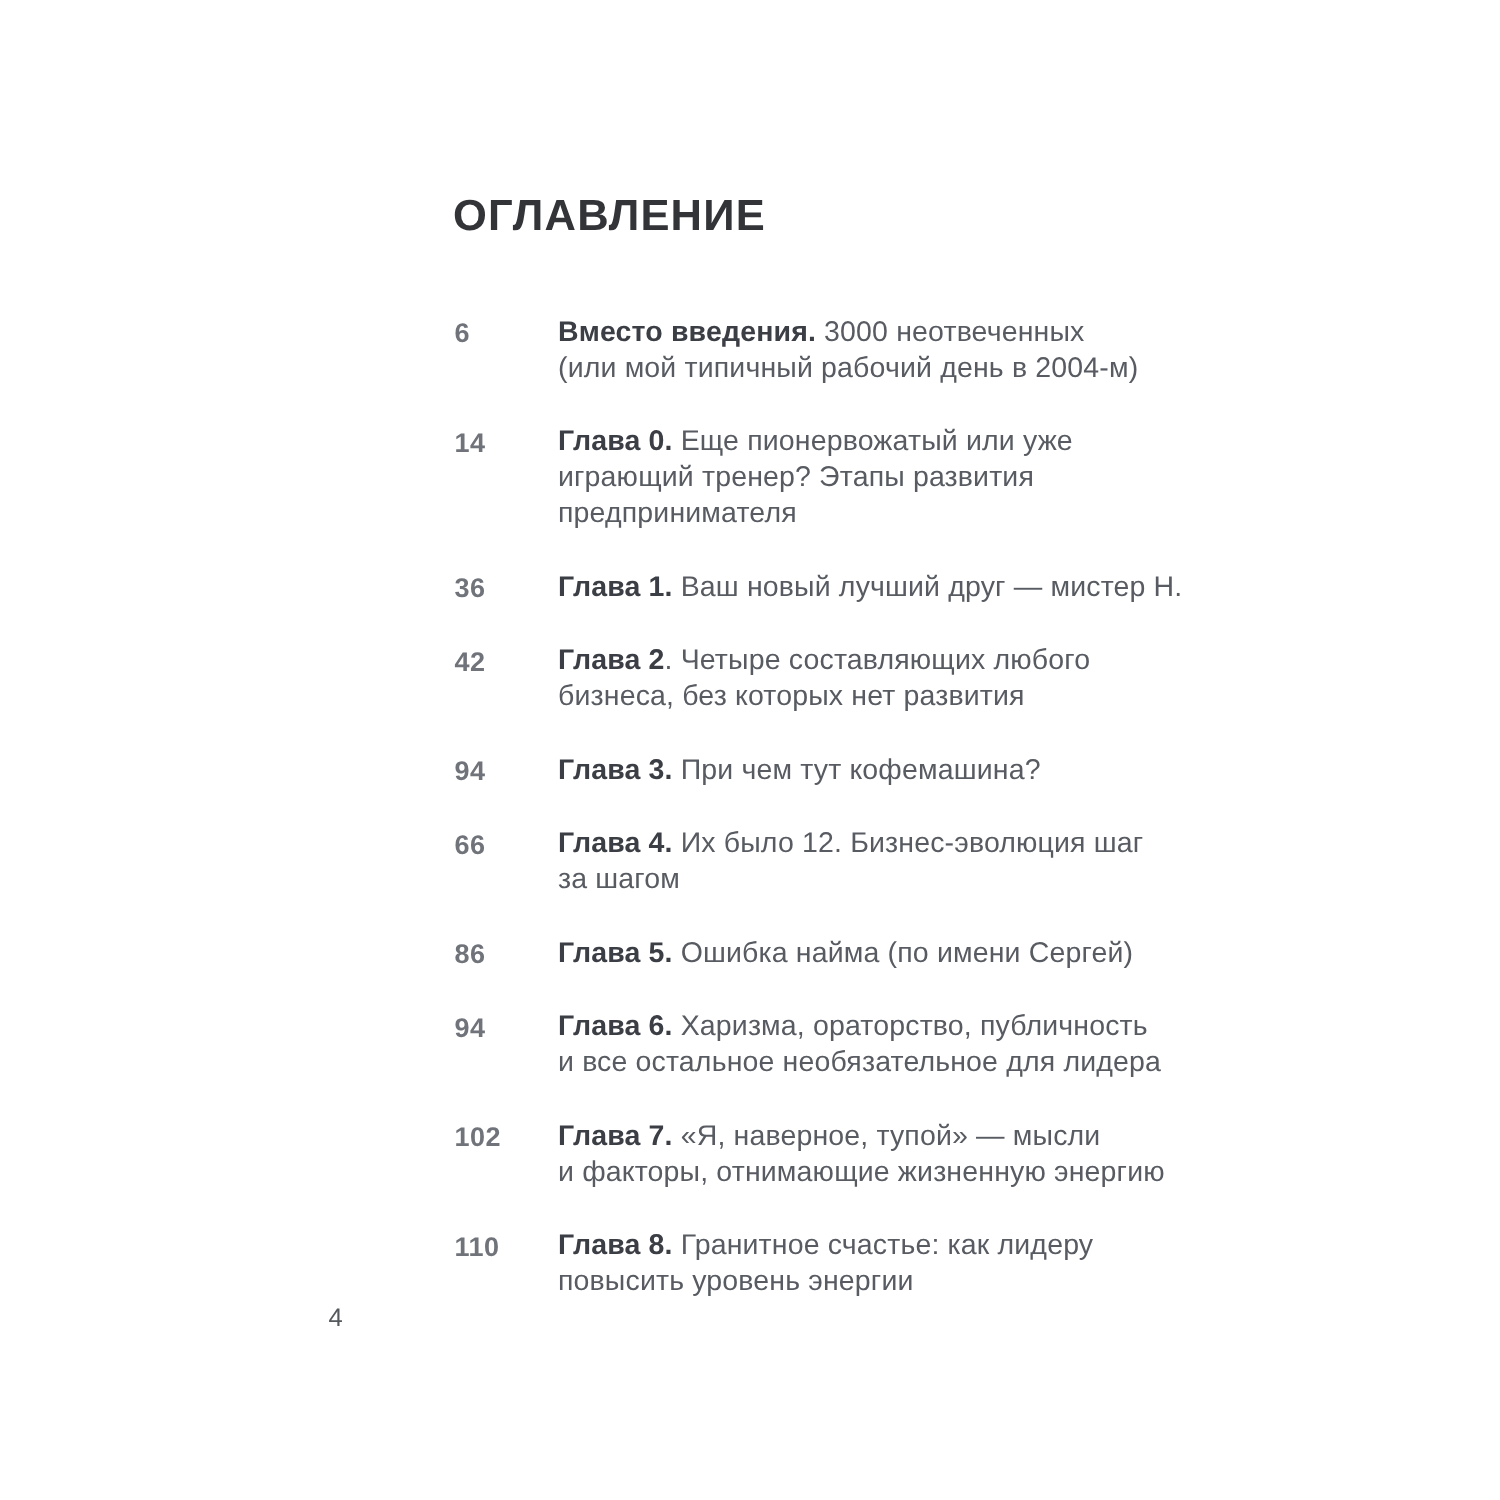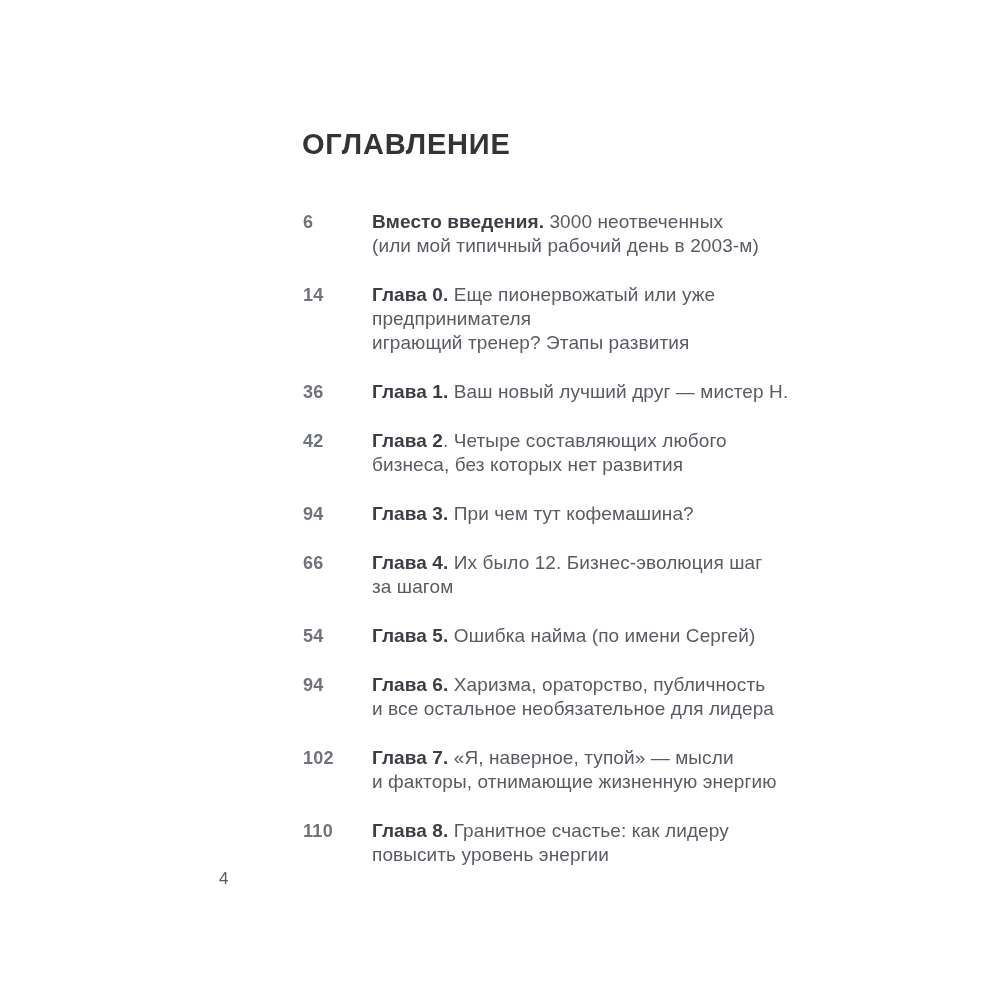--- a/index.html
+++ b/index.html
@@ -71,26 +71,26 @@
 </head>
 <body>
 
 <div class="page">
 
   <h1 class="toc-title">ОГЛАВЛЕНИЕ</h1>
 
   <div class="toc-list">
   <div class="toc-entry">
     <div class="toc-page-num">6</div>
-    <div class="toc-text"><span class="toc-label">Вместо введения.</span><span class="toc-rest"> 3000 неотвеченных</span><div class="toc-line">(или мой типичный рабочий день в 2003-м)</div></div>
+    <div class="toc-text"><span class="toc-label">Вместо введения.</span><span class="toc-rest"> 3000 неотвеченных</span><div class="toc-line">(или мой типичный рабочий день в 2004-м)</div></div>
   </div>
 
   <div class="toc-entry">
     <div class="toc-page-num">14</div>
-    <div class="toc-text"><span class="toc-label">Глава 0.</span><span class="toc-rest"> Еще пионервожатый или уже</span><div class="toc-line">предпринимателя</div><div class="toc-line">играющий тренер? Этапы развития</div></div>
+    <div class="toc-text"><span class="toc-label">Глава 0.</span><span class="toc-rest"> Еще пионервожатый или уже</span><div class="toc-line">играющий тренер? Этапы развития</div><div class="toc-line">предпринимателя</div></div>
   </div>
 
   <div class="toc-entry">
     <div class="toc-page-num">36</div>
     <div class="toc-text"><span class="toc-label">Глава 1.</span><span class="toc-rest"> Ваш новый лучший друг — мистер Н.</span></div>
   </div>
 
   <div class="toc-entry">
     <div class="toc-page-num">42</div>
     <div class="toc-text"><span class="toc-label">Глава 2</span><span class="toc-rest">. Четыре составляющих любого</span><div class="toc-line">бизнеса, без которых нет развития</div></div>
@@ -100,21 +100,21 @@
     <div class="toc-page-num">94</div>
     <div class="toc-text"><span class="toc-label">Глава 3.</span><span class="toc-rest"> При чем тут кофемашина?</span></div>
   </div>
 
   <div class="toc-entry">
     <div class="toc-page-num">66</div>
     <div class="toc-text"><span class="toc-label">Глава 4.</span><span class="toc-rest"> Их было 12. Бизнес-эволюция шаг</span><div class="toc-line">за шагом</div></div>
   </div>
 
   <div class="toc-entry">
-    <div class="toc-page-num">54</div>
+    <div class="toc-page-num">86</div>
     <div class="toc-text"><span class="toc-label">Глава 5.</span><span class="toc-rest"> Ошибка найма (по имени Сергей)</span></div>
   </div>
 
   <div class="toc-entry">
     <div class="toc-page-num">94</div>
     <div class="toc-text"><span class="toc-label">Глава 6.</span><span class="toc-rest"> Харизма, ораторство, публичность</span><div class="toc-line">и все остальное необязательное для лидера</div></div>
   </div>
 
   <div class="toc-entry">
     <div class="toc-page-num">102</div>

